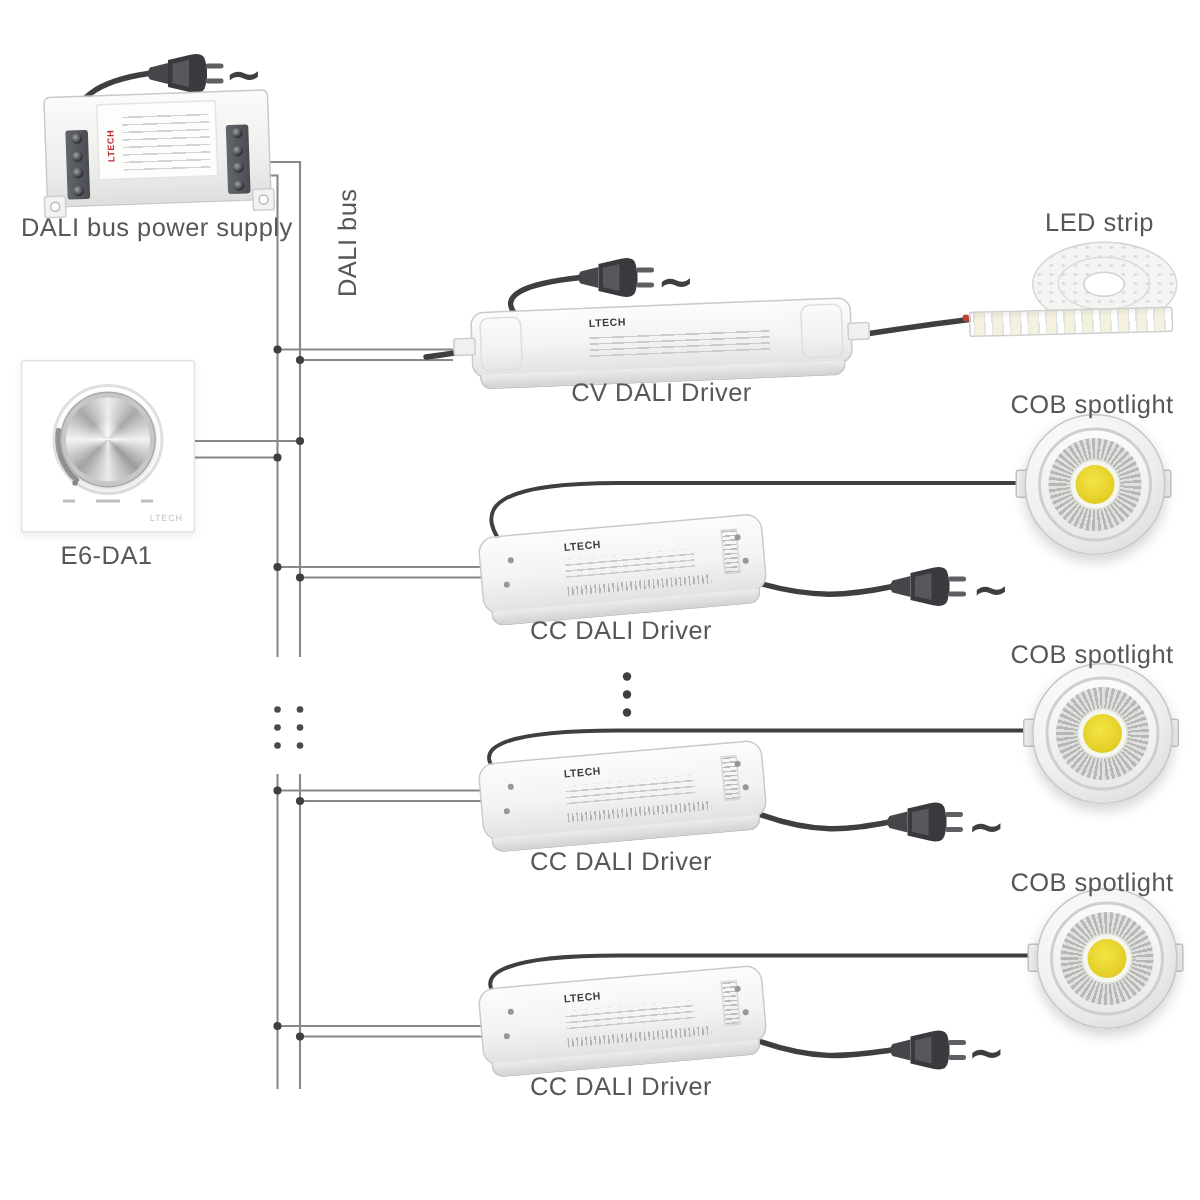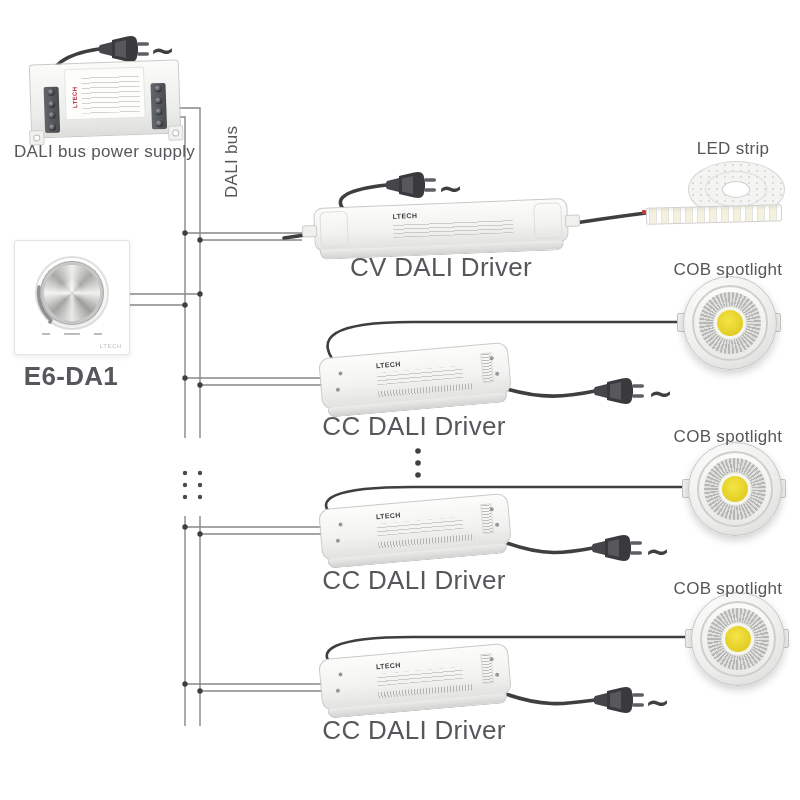--- a/index.html
+++ b/index.html
@@ -1,20 +1,20 @@
 <!DOCTYPE html>
 <html><head>
 <meta charset="utf-8">
 <style>
   html,body{margin:0;padding:0;background:#ffffff;}
   #canvas{position:relative;width:800px;height:800px;background:#ffffff;overflow:hidden;
           font-family:"Liberation Sans",sans-serif;}
   #wires{position:absolute;left:0;top:0;z-index:1;}
   .lbl{position:absolute;z-index:5;color:#56575a;font-size:17px;letter-spacing:.3px;white-space:nowrap;}
-  .lbl.big{font-size:26px;}
+  .lbl.big{font-size:17px;}
   .center{text-align:center;}
   .vtext{position:absolute;left:222px;top:198px;transform:rotate(-90deg);transform-origin:0 0;
          z-index:5;color:#56575a;font-size:17px;letter-spacing:.3px;white-space:nowrap;}
   .tilde{position:absolute;z-index:5;color:#3f3f42;font-size:30px;font-weight:bold;line-height:1;
          font-family:"DejaVu Sans",sans-serif;}
 
   
   .psu{position:absolute;left:30px;top:62px;width:148px;height:72px;z-index:2;transform:rotate(-2deg);
        background:linear-gradient(180deg,#fbfbfa,#ececea 70%,#dededc);border:1px solid #c9c9c7;border-radius:4px;}
   .psu .term{position:absolute;top:22px;width:15px;height:46px;background:linear-gradient(90deg,#62656a,#494c50);
@@ -295,21 +295,21 @@
     <div class="outer">
       <div class="ring"></div>
       <div class="ribs"></div>
       <div class="cobring"></div>
       <div class="cob"></div>
     </div>
   </div>
 
   <div class="lbl" style="left:14px;top:142px;text-align:center;">DALI bus power supply</div>
   <div class="vtext">DALI bus</div>
-  <div class="lbl big center" style="left:14px;top:361px;width:114px;font-weight:bold;">E6-DA1</div>
+  <div class="lbl big center" style="left:14px;top:361px;width:114px;">E6-DA1</div>
   <div class="lbl big center" style="left:316px;top:252px;width:250px;">CV DALI Driver</div>
   <div class="lbl center" style="left:655px;top:139px;width:156px;">LED strip</div>
   <div class="lbl center" style="left:650px;top:260px;width:156px;">COB spotlight</div>
   <div class="lbl center" style="left:650px;top:427px;width:156px;">COB spotlight</div>
   <div class="lbl center" style="left:650px;top:579px;width:156px;">COB spotlight</div>
   <div class="lbl big center" style="left:320px;top:411px;width:188px;">CC DALI Driver</div>
   <div class="lbl big center" style="left:320px;top:565px;width:188px;">CC DALI Driver</div>
   <div class="lbl big center" style="left:320px;top:715px;width:188px;">CC DALI Driver</div>
 
   <div class="tilde" style="left:150px;top:36px;">~</div>

